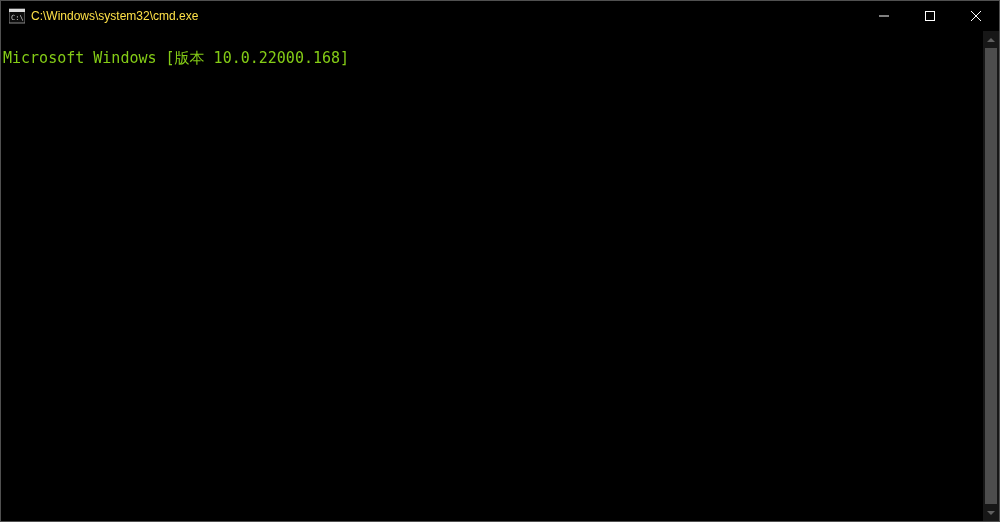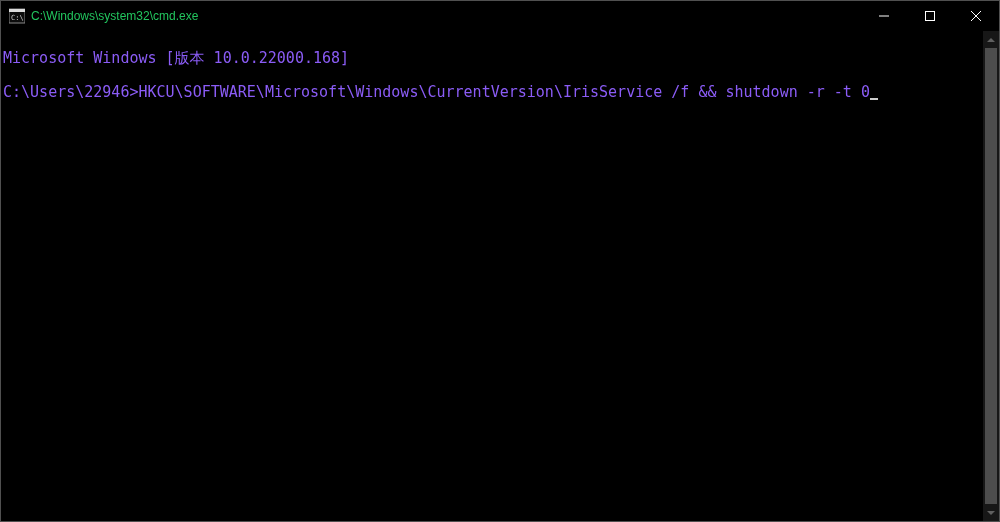--- a/index.html
+++ b/index.html
@@ -31,21 +31,21 @@
       padding-left: 8px;
       flex-shrink: 0;
     }
     .title-icon {
       width: 16px;
       height: 16px;
       margin-right: 6px;
       flex-shrink: 0;
     }
     .title-text {
-      color: #22c55e;
+      color: #fde047;
       font-size: 12px;
       font-family: "Segoe UI", sans-serif;
       flex: 1;
       white-space: nowrap;
       overflow: hidden;
     }
     .window-controls {
       display: flex;
       height: 100%;
     }
@@ -59,21 +59,21 @@
       cursor: pointer;
     }
     .terminal-body {
       flex: 1;
       background: #000;
       position: relative;
       overflow: hidden;
     }
     .terminal-content {
       padding: 2px 0 0 2px;
-      color: #8b5cf6;
+      color: #84cc16;
       font-size: 15px;
       line-height: 17px;
       white-space: pre;
       font-family: "NSimSun", "SimSun", "Consolas", monospace;
       letter-spacing: 0;
     }
     .line {
       display: block;
       min-height: 17px;
     }
@@ -147,21 +147,21 @@
         <svg width="10" height="10" viewBox="0 0 10 10">
           <line x1="0" y1="0" x2="10" y2="10" stroke="#fff" stroke-width="1"></line>
           <line x1="10" y1="0" x2="0" y2="10" stroke="#fff" stroke-width="1"></line>
         </svg>
       </div>
     </div>
   </div>
 
   <div class="terminal-body">
     <div class="terminal-content">
-<span class="line">Microsoft Windows [版本 10.0.22000.168]</span><span class="line"></span><span class="line"><span class="prompt-line">C:\Users\22946&gt;</span><span class="prompt-line">HKCU\SOFTWARE\Microsoft\Windows\CurrentVersion\IrisService /f &amp;&amp; shutdown -r -t 0</span><span class="cursor"></span></span>
+<span class="line">Microsoft Windows [版本 10.0.22000.168]</span><span class="line"></span>
     </div>
 
     <div class="scrollbar-track">
       <div class="scroll-arrow up">
         <svg width="8" height="4" viewBox="0 0 8 4">
             <polygon points="4,0 8,4 0,4" fill="#606060"></polygon>
           </svg>
       </div>
       <div class="scrollbar-thumb"></div>
       <div class="scroll-arrow down">

